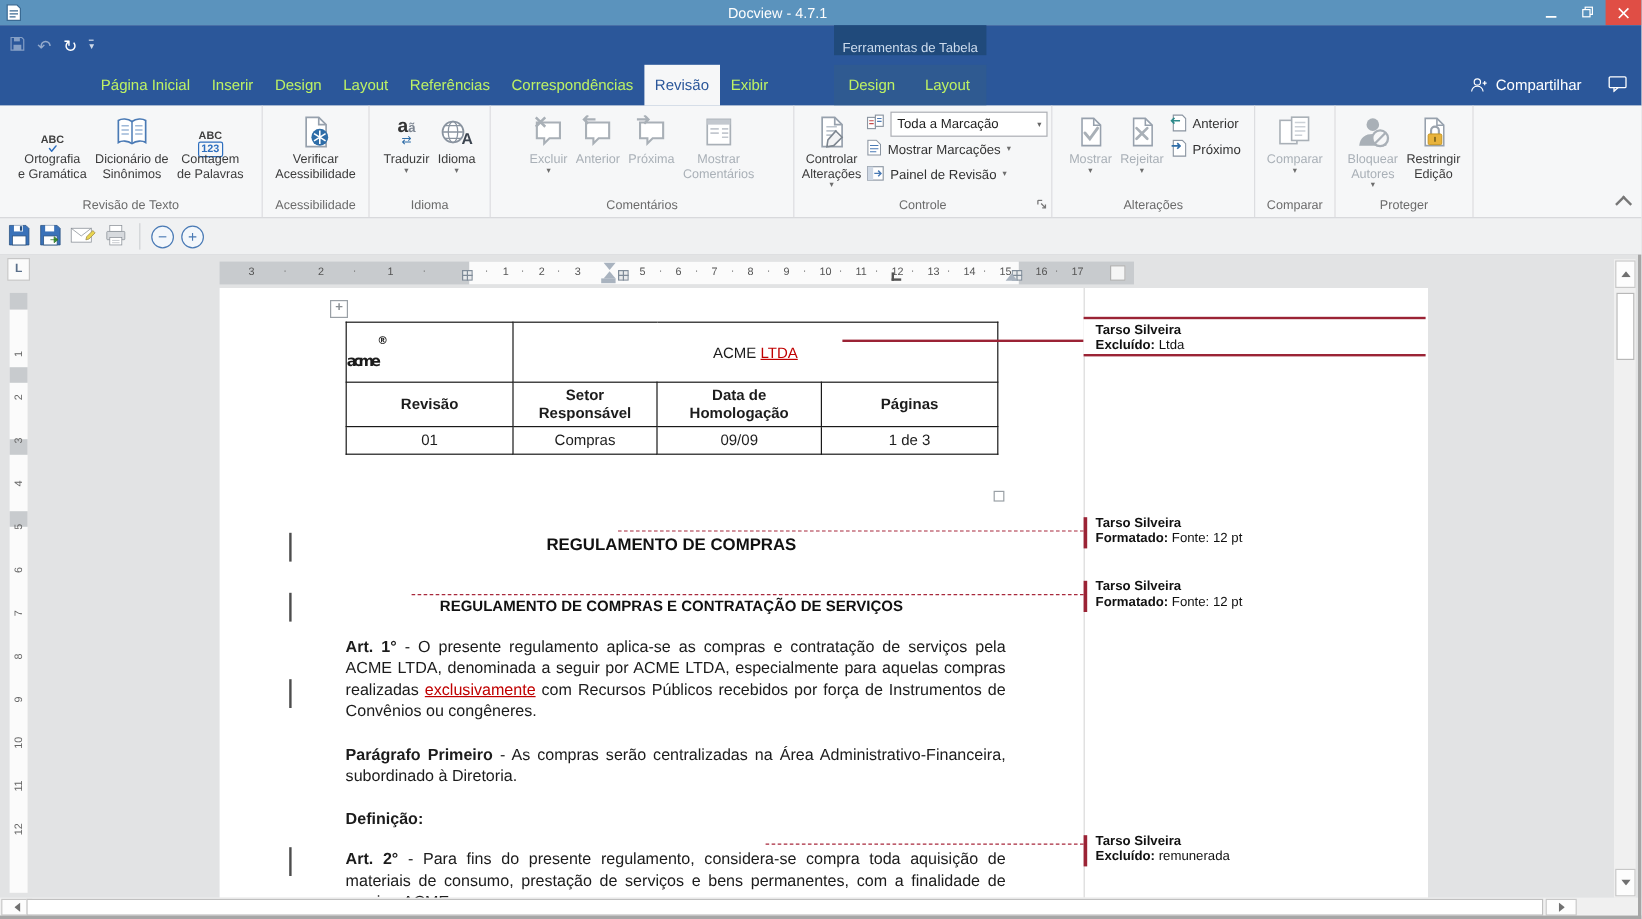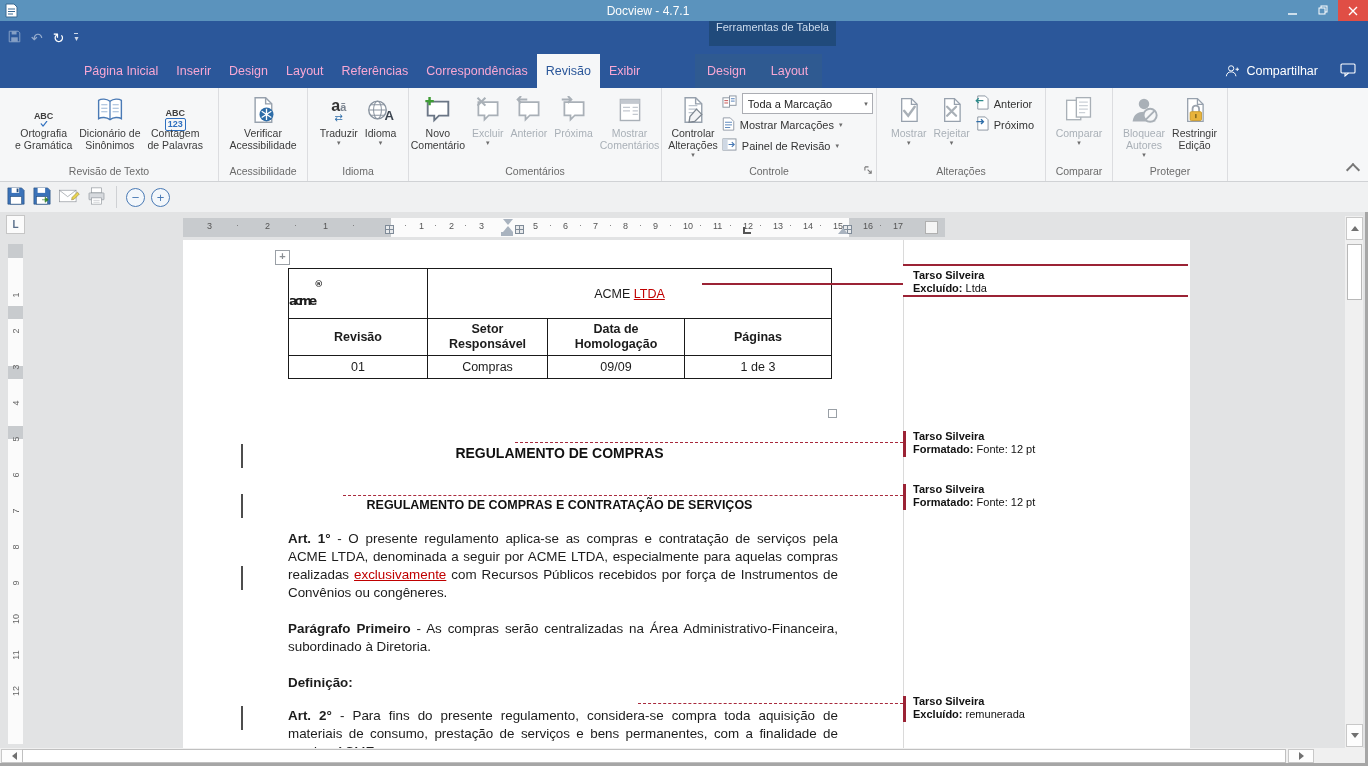--- a/index.html
+++ b/index.html
@@ -17,24 +17,24 @@
   .wbtn{width:30px;height:21px;display:flex;align-items:center;justify-content:center;cursor:default;}
   .wbtn.close{background:#e04e45;}
 
   
   .band{position:absolute;top:21px;left:0;right:0;height:67px;background:#2b579a;}
   .qa-row{position:absolute;top:0;left:0;height:33px;display:flex;align-items:center;gap:10px;padding-left:8px;color:#fff;}
   .qa-btn{font-size:14px;line-height:14px;color:#fff;}
   .qa-dim{opacity:.5;}
   .qa-caret{font-size:8px;border-top:1.5px solid #cfd9e8;color:#cfd9e8;line-height:7px;padding-top:1px;}
   .ctx-head{position:absolute;top:0;left:695px;width:127px;height:25px;background:#204a7b;
-            display:flex;align-items:flex-start;justify-content:center;font-size:11px;color:#cddcee;margin-left:14px;}
+            display:flex;align-items:flex-end;justify-content:center;font-size:11px;color:#cddcee;}
   .ctx-tabsbg{position:absolute;top:33px;left:695px;width:127px;height:34px;background:#2f5a91;}
   .tabs-row{position:absolute;top:33px;left:0;right:0;height:34px;display:flex;align-items:stretch;padding-left:75px;}
-  .tab{display:flex;align-items:center;padding:0 9px;font-size:12.5px;color:#f9a8d4;white-space:nowrap;}
+  .tab{display:flex;align-items:center;padding:0 9px;font-size:12.5px;color:#bef264;white-space:nowrap;}
   .tab.active{background:#f6f7f8;color:#2b579a;}
   .ctx-tabs{position:absolute;left:695px;top:0;height:34px;display:flex;}
   .ctx-tabs .tab{width:45px;justify-content:center;}
   .tellme{position:absolute;left:840px;top:0;height:34px;display:flex;align-items:center;gap:8px;
           color:#dde7f3;font-size:12.5px;}
   .right-cluster{position:absolute;right:12px;top:0;height:34px;display:flex;align-items:center;gap:22px;color:#fff;}
   .share{display:flex;align-items:center;gap:7px;font-size:12.5px;}
 
   
   .ribbon{position:absolute;top:88px;left:0;right:0;height:93px;background:#f6f7f8;
@@ -315,30 +315,20 @@
         </span>
         <span class="lbl">Idioma</span>
         <span class="caret">▾</span>
       </div>
     </div>
     <div class="group-label">Idioma</div>
   </div>
 
   <div class="group g-cm">
     <div class="group-body">
-      <div class="bigbtn">
-        <span class="icw">
-          <svg width="30" height="30" viewBox="0 0 32 32" style="color:#6b7686">
-              <use href="#s-bubble"></use>
-              <path d="M7 2v9M2.5 6.5h9" stroke="#3f9c35" stroke-width="2.6"></path>
-            </svg>
-        </span>
-        <span class="lbl">Novo
-Comentário</span>
-      </div>
       <div class="bigbtn disabled">
         <span class="icw">
           <svg width="28" height="28" viewBox="0 0 32 32" style="color:#a9b0b7">
               <use href="#s-bubble"></use>
               <path d="M4 2l9 9M13 2L4 11" stroke="#a9b0b7" stroke-width="2.4"></path>
             </svg>
         </span>
         <span class="lbl">Excluir</span>
         <span class="caret">▾</span>
       </div>

